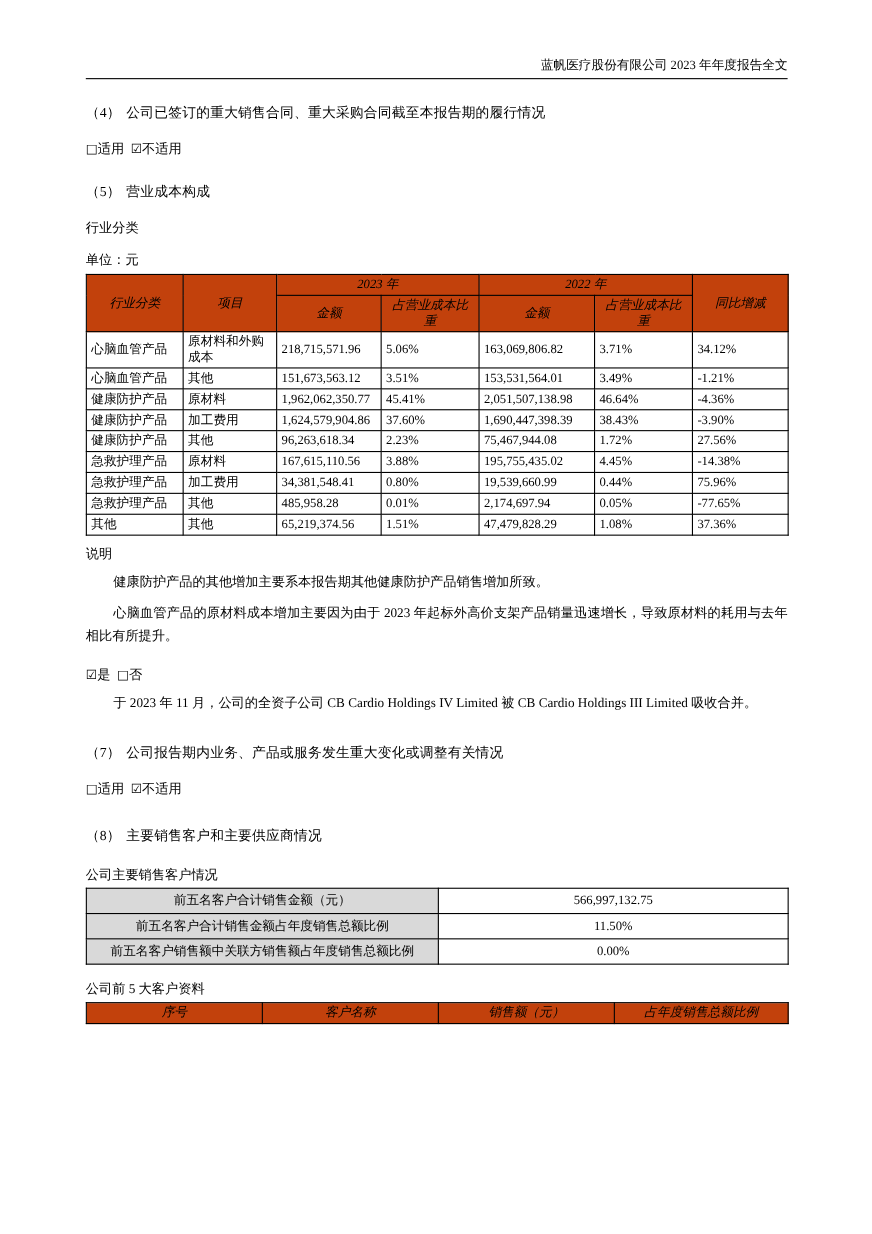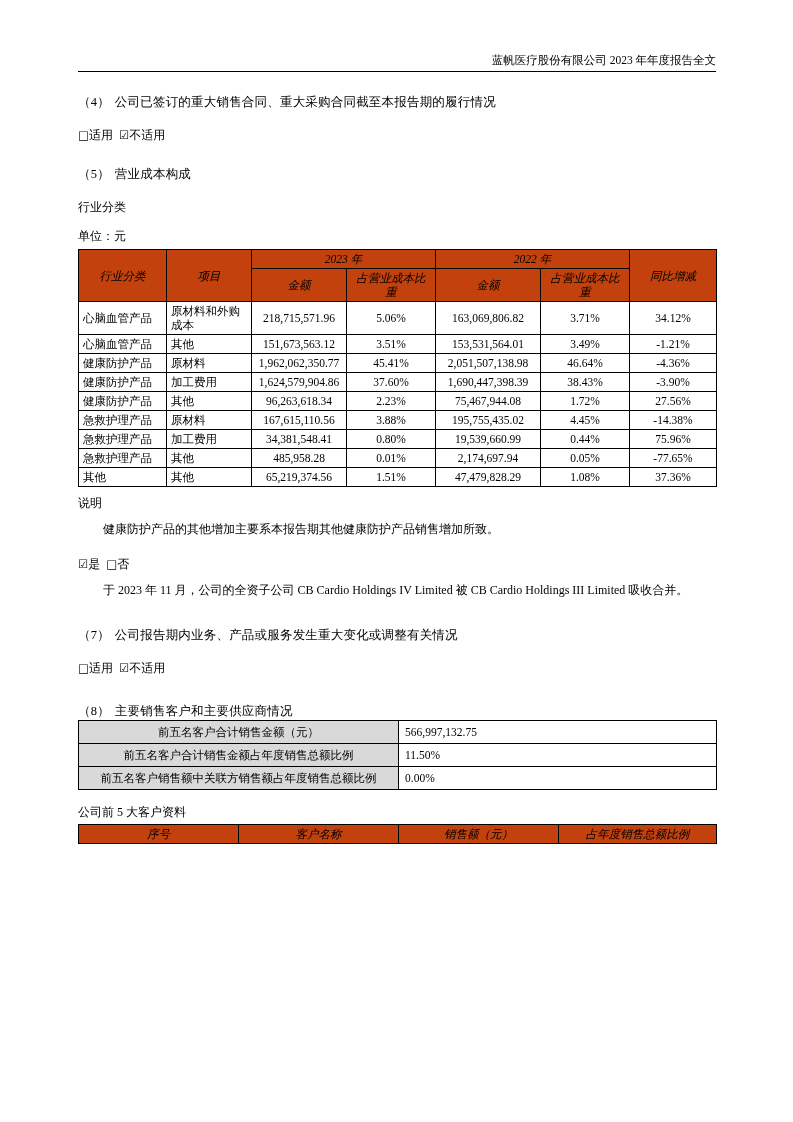--- a/index.html
+++ b/index.html
@@ -96,41 +96,41 @@
     vertical-align: middle;
     word-wrap: break-word;
     overflow-wrap: break-word;
   }
   table.grid th {
     background: #c2410c;
     font-weight: normal;
     text-align: center;
     font-style: italic;
   }
-  td.num, th.num { text-align: center; }
+  td.num, th.num { text-align: left; }
   td.lft { text-align: left; }
 
   
   table.kv {
     border-collapse: collapse;
     width: 638px;
     table-layout: fixed;
     font-size: 11.5px;
   }
   table.kv td {
     border: 0.9px solid #000000;
     padding: 3px 6px;
     line-height: 16px;
   }
   table.kv td.k {
     background: #d9d9d9;
     text-align: center;
   }
   table.kv td.v {
-    text-align: left;
+    text-align: center;
     background: #ffffff;
   }
 </style>
 </head>
 <body>
 
 <div class="page">
   <div class="content">
 
     <div>
@@ -257,38 +257,40 @@
           <td class="num">1.51%</td>
           <td class="num">47,479,828.29</td>
           <td class="num">1.08%</td>
           <td class="num">37.36%</td>
         </tr>
       </tbody>
     </table>
 
     <div class="p-note">说明</div>
     <div class="p-indent">健康防护产品的其他增加主要系本报告期其他健康防护产品销售增加所致。</div>
+    <div class="p-indent">心脑血管产品的原材料成本增加主要因为由于 2023 年起标外高价支架产品销量迅速增长，导致原材料的耗用与去年相比有所提升。</div>
 
     <div class="p-plain">
       <span class="cbox">☑</span><span>是</span>
       &nbsp;<span class="cbox">□</span><span>否</span>
     </div>
     <div class="p-indent">于 2023 年 11 月，公司的全资子公司  CB Cardio Holdings IV Limited 被 CB Cardio Holdings III Limited 吸收合并。</div>
 
     <div class="h-sec" style="margin-top:26px">
       <span class="num">（7）</span><span>公司报告期内业务、产品或服务发生重大变化或调整有关情况</span>
     </div>
     <div class="p-plain">
       <span class="cbox">□</span><span>适用</span>
       &nbsp;<span class="cbox">☑</span><span>不适用</span>
     </div>
 
     <div class="h-sec" style="margin-top:26px">
       <span class="num">（8）</span><span>主要销售客户和主要供应商情况</span>
     </div>
+    <div class="p-label" style="margin-top:18px">公司主要销售客户情况</div>
 
     <table class="kv">
       <colgroup>
         <col style="width:320px">
         <col style="width:318px">
       </colgroup>
       <tbody>
         <tr>
           <td class="k">前五名客户合计销售金额（元）</td>
           <td class="v">566,997,132.75</td>

